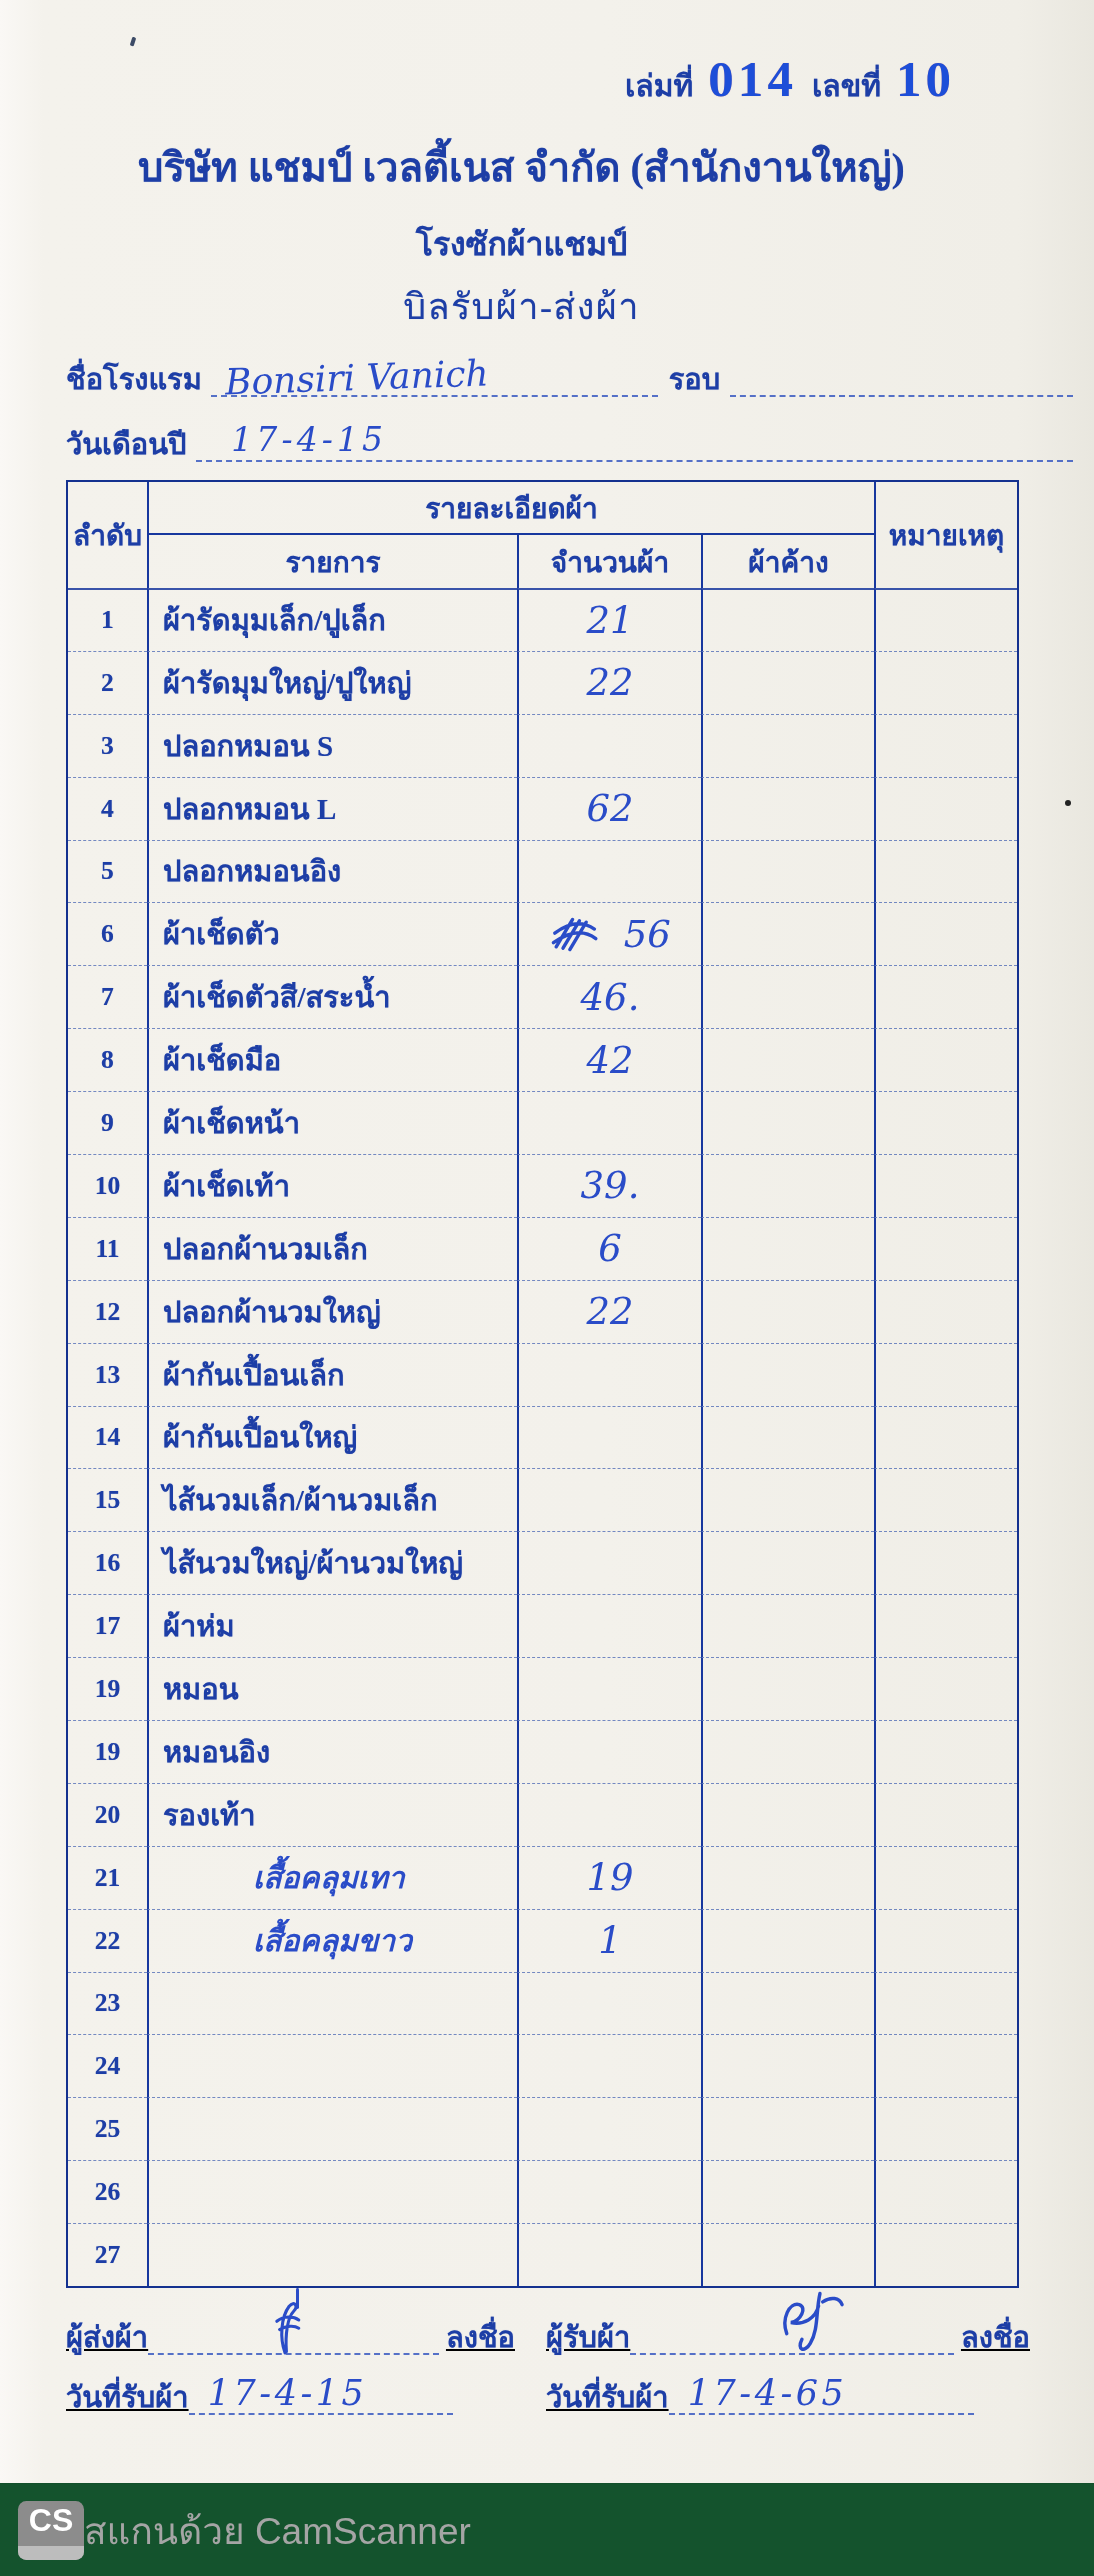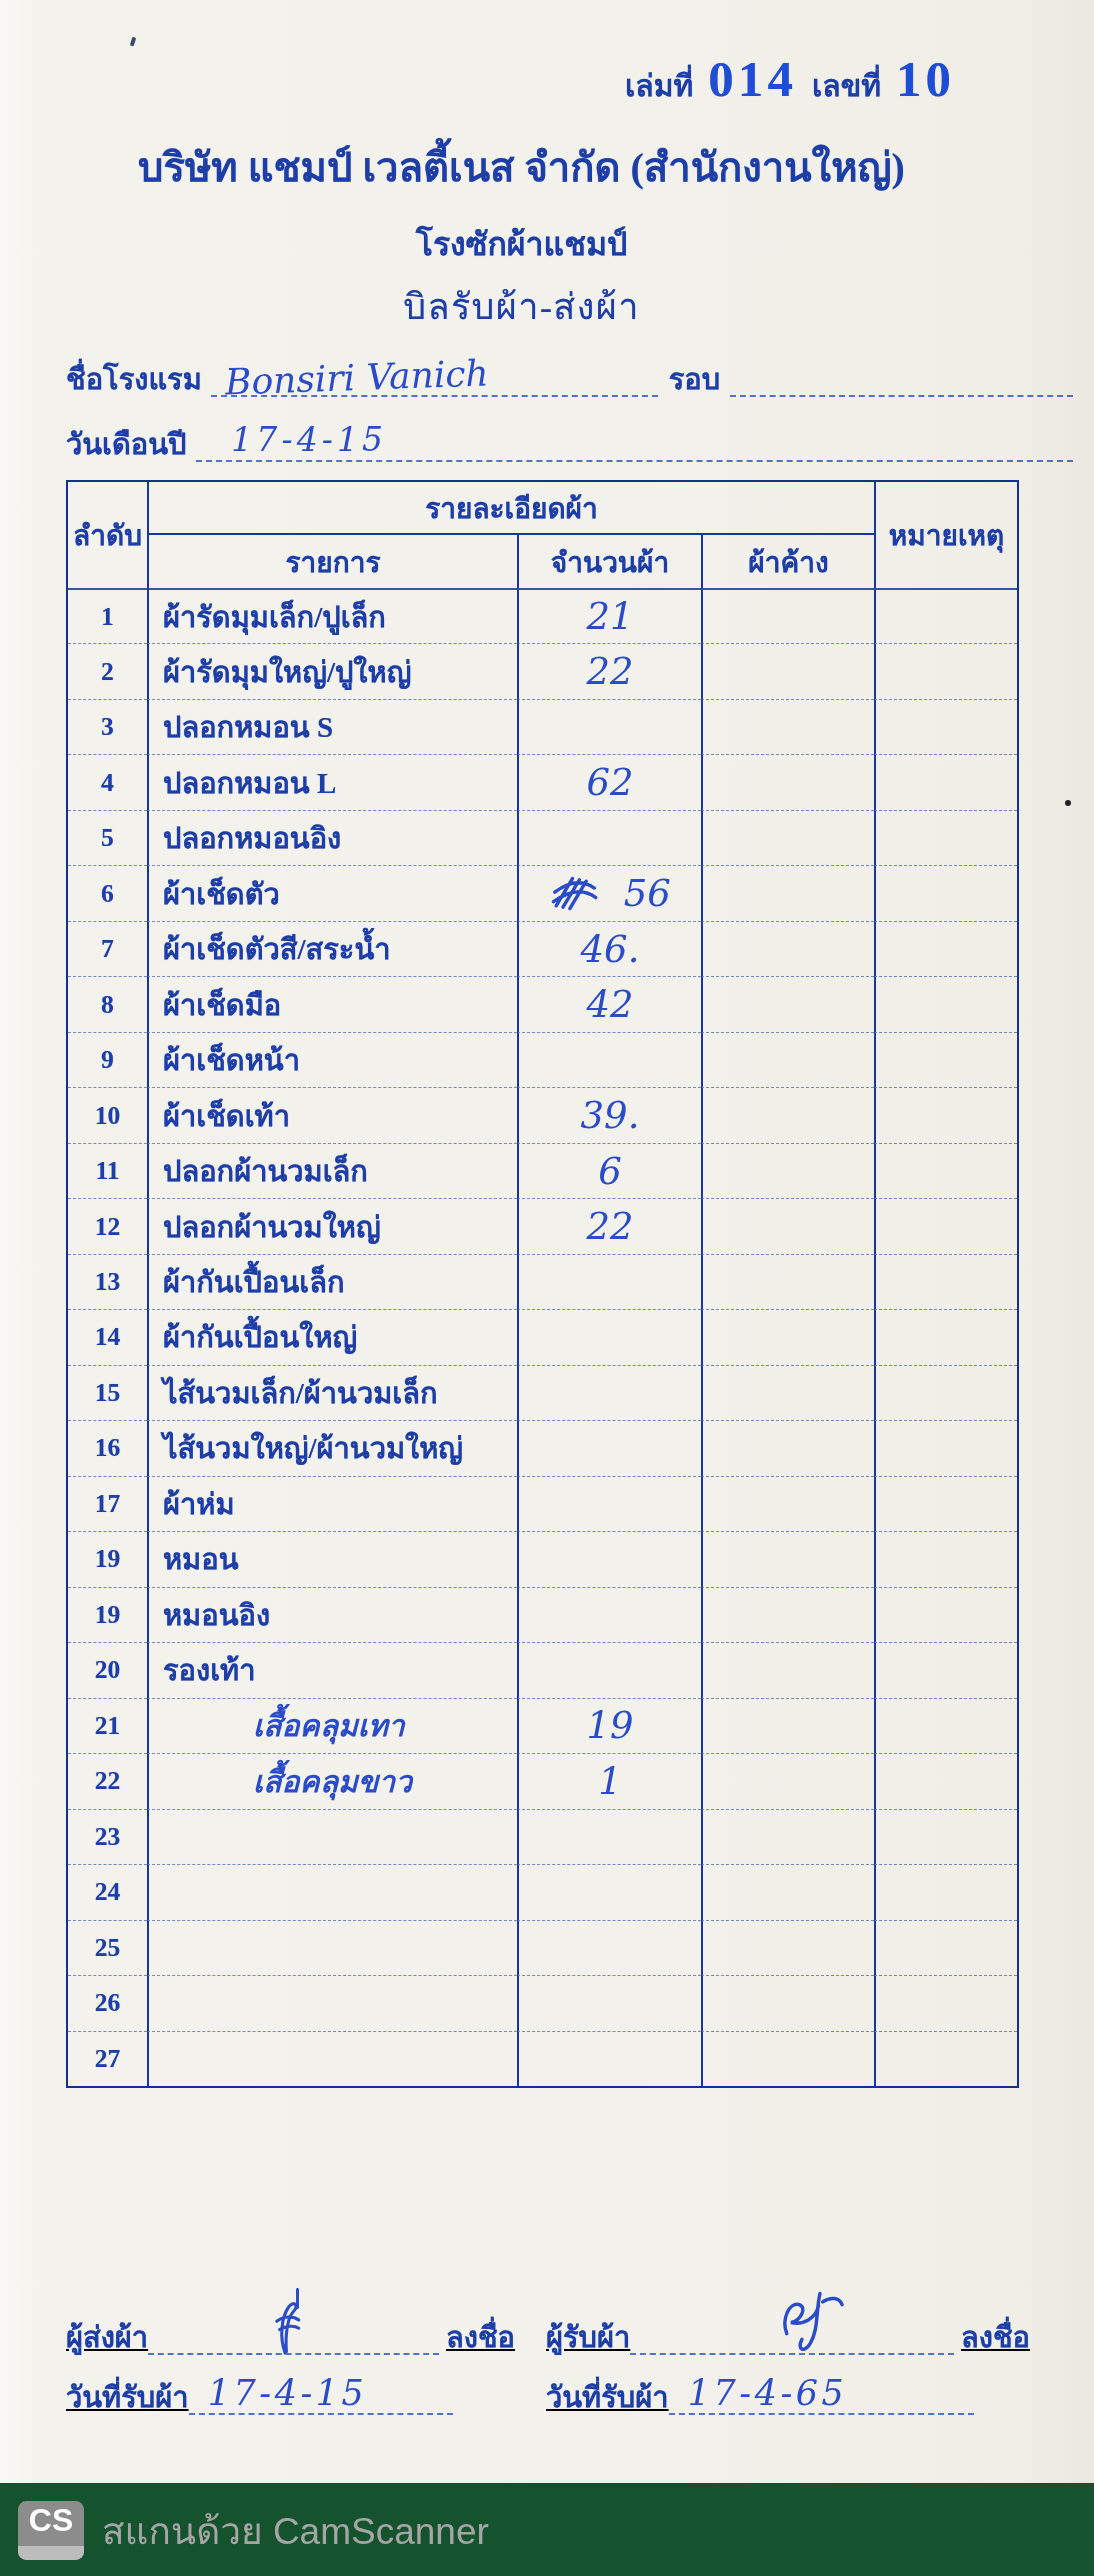--- a/index.html
+++ b/index.html
@@ -31,21 +31,21 @@
   .fline{position:absolute;left:66px;right:21px;display:flex;align-items:flex-end;}
   .fline .lbl{font-size:29px;font-weight:bold;line-height:35px;white-space:nowrap;padding-right:9.7px;}
   .dashline{flex:1;height:36px;border-bottom:2.1px dashed rgba(45,80,190,.8);position:relative;}
   .f1{top:359px;}
   .f2{top:424px;}
   .hand-hotel{position:absolute;left:14px;bottom:-2.8px;font-size:36px;transform:rotate(-2deg);white-space:nowrap;}
   .hand-date1{position:absolute;left:35px;bottom:1.4px;font-size:33px;letter-spacing:4.1px;white-space:nowrap;}
 
   
   .btable{
-    position:absolute;left:66px;top:480px;width:953px;height:1608px;
+    position:absolute;left:66px;top:480px;width:953px;height:1808px;
     border:2.8px solid #14318f;box-sizing:border-box;
     display:grid;
     grid-template-columns:79px 370px 184px 173px 1fr;
     grid-template-rows:53px 53px repeat(27,1fr);
   }
   .tc{box-sizing:border-box;display:flex;align-items:center;overflow:hidden;}
   .vline{border-left:2.1px solid #17379e;}
   .hc{justify-content:center;font-size:28px;font-weight:bold;}
   .h-no{grid-column:1;grid-row:1/3;}
   .h-details{grid-column:2/5;grid-row:1;border-bottom:2.1px solid #17379e;}
@@ -77,21 +77,21 @@
 
   
   .scanbar{
     position:absolute;left:0;right:0;top:2483px;height:93px;
     background:#14532d;border-top:0.7px solid rgba(0,0,0,.04);
     display:flex;align-items:center;
   }
   .cs-logo{width:66px;height:59px;margin-left:18px;background:#8c8c8c;border-radius:8.3px;position:relative;flex:0 0 auto;}
   .cs-logo .cs-txt{position:absolute;top:1.4px;left:0;right:0;text-align:center;color:#fff;font-family:"Liberation Sans",sans-serif;font-weight:bold;font-size:32px;}
   .cs-logo .cs-tab{position:absolute;left:0;right:0;bottom:0;height:14px;background:#bdbdbd;border-radius:0 0 8.3px 8.3px;}
-  .scan-text{margin-left:18px;font-family:"Liberation Sans",sans-serif;font-size:37px;color:#a5a5a5;}
+  .scan-text{font-family:"Liberation Sans",sans-serif;font-size:37px;color:#a5a5a5;}
 
   
   .speck{position:absolute;background:#3c4b66;border-radius:1.4px;}
   .sp1{left:131px;top:37px;width:3.5px;height:9px;transform:rotate(18deg);}
   .sp2{left:1065px;top:800px;width:6.2px;height:6.2px;background:#222;border-radius:50%;}
   .sp3{left:296px;top:2288px;width:2.8px;height:21px;background:#2a4cc8;}
 </style>
 </head>
 <body>
 

